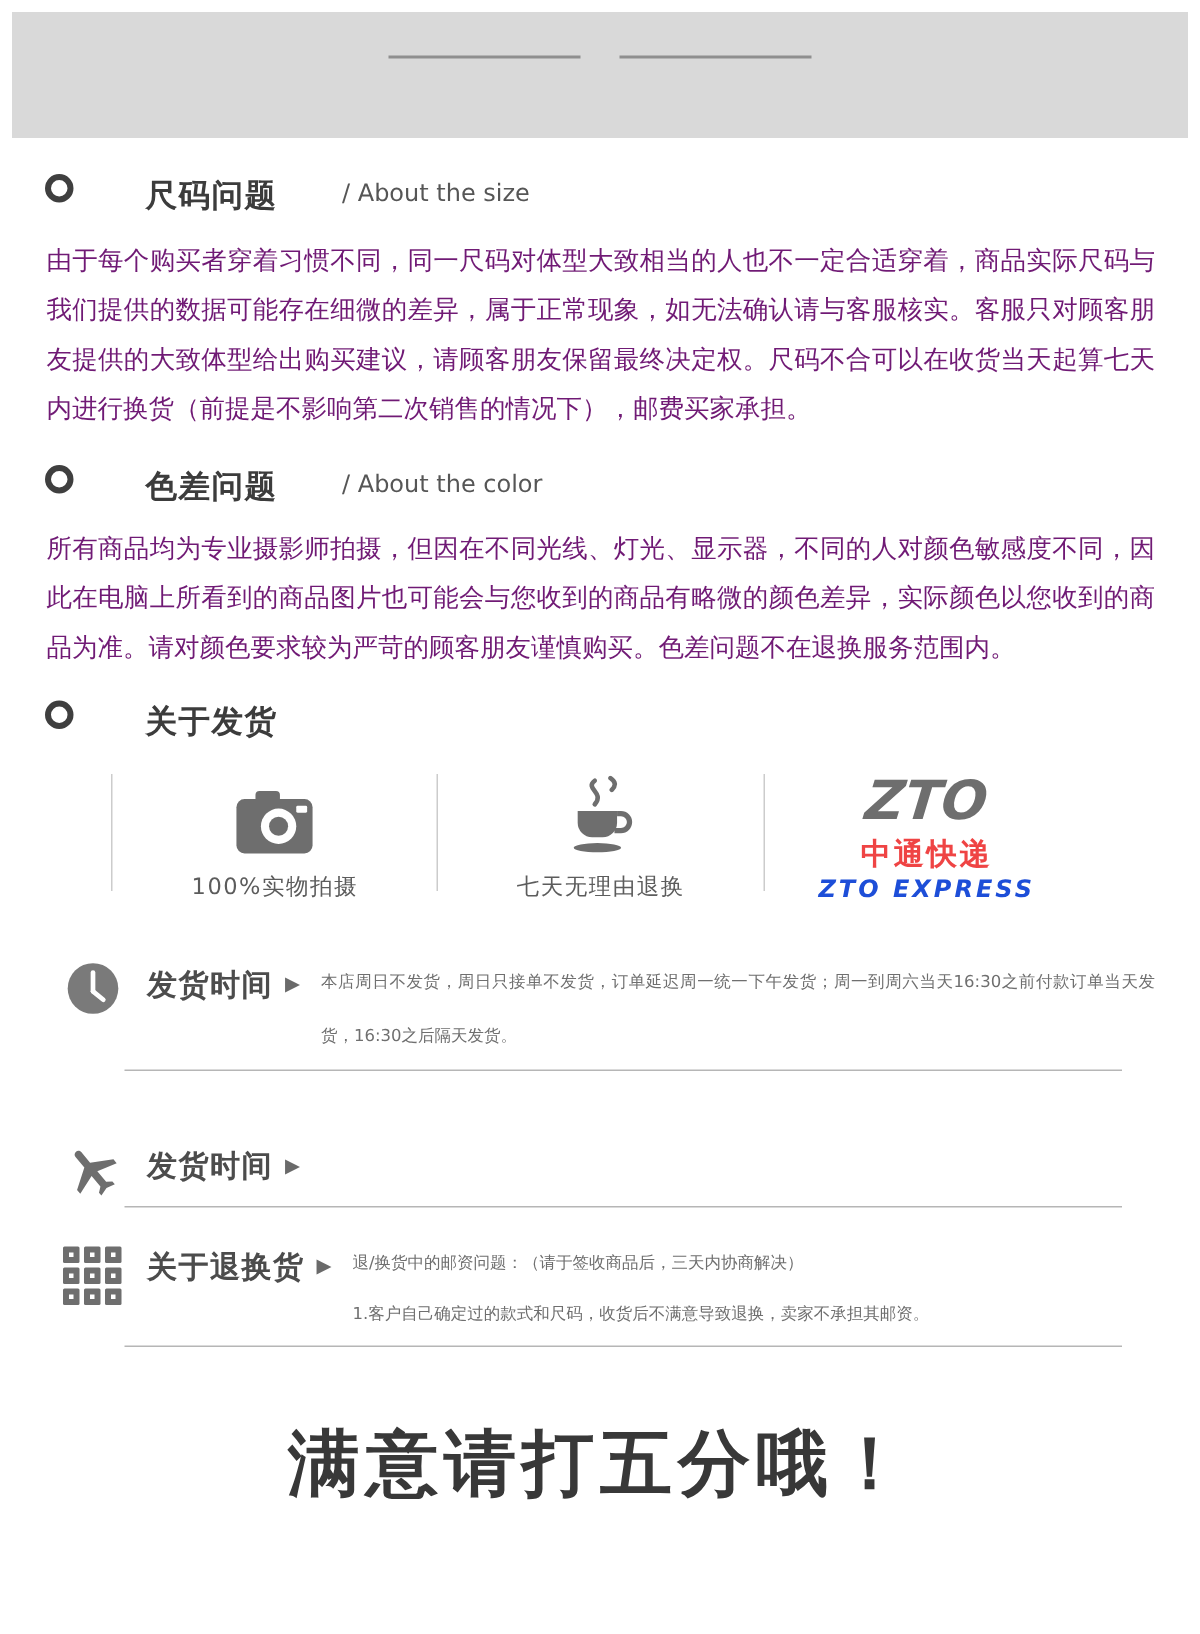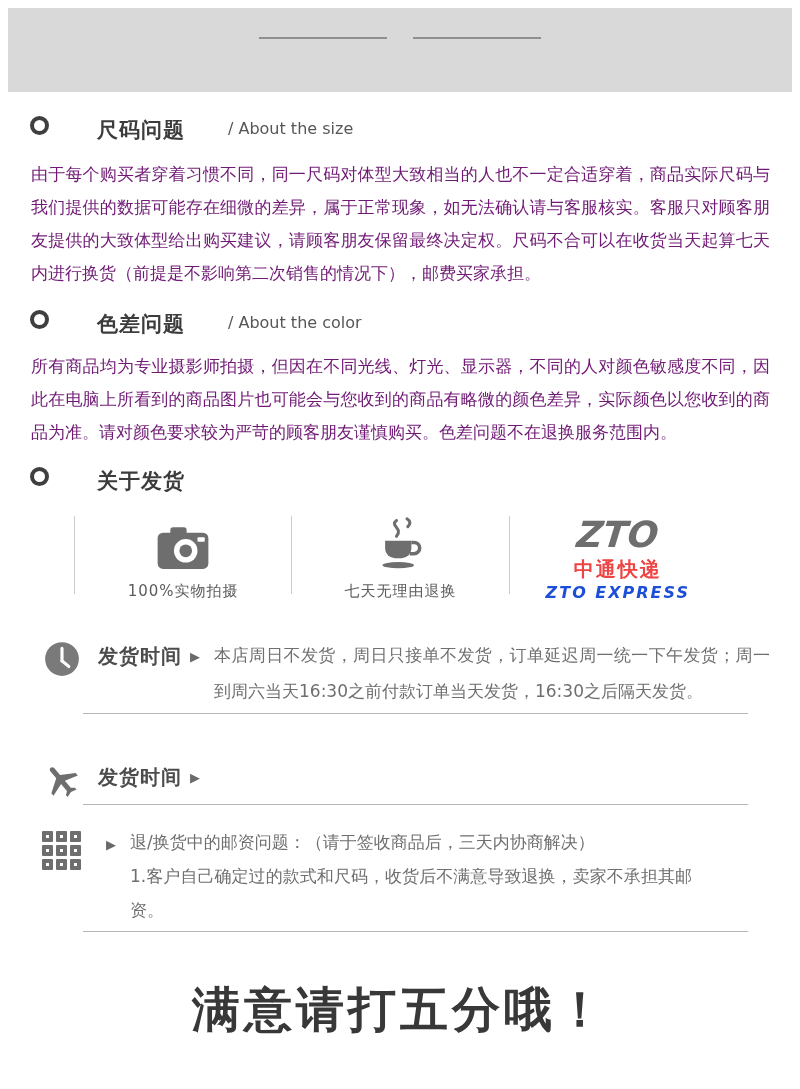--- a/index.html
+++ b/index.html
@@ -35,21 +35,21 @@
   .zto-mid{font-size:20px;color:#ef4444;letter-spacing:2px;margin-top:6px;font-weight:bold;}
   .zto-bottom{font-size:16px;font-weight:bold;font-style:italic;color:#1d4ed8;letter-spacing:2px;margin-top:6px;}
   
   .inforow{display:flex;margin-left:42px;margin-right:30px;}
   .inforow.r1{margin-top:36px;}
   .inforow.r2{margin-top:44px;}
   .inforow.r3{margin-top:20px;}
   .row-icon{width:40px;height:40px;flex:none;margin-right:16px;margin-top:2px;}
   .row-label{font-size:20px;font-weight:bold;color:#4c4c4c;white-space:nowrap;line-height:38px;letter-spacing:1px;}
   .row-arrow{font-size:13px;color:#6a6a6a;line-height:40px;margin:0 14px 0 8px;}
-  .row-text{font-size:17px;line-height:36px;color:#6f6f6f;max-width:562px;text-align:justify;}
+  .row-text{font-size:11px;line-height:36px;color:#6f6f6f;max-width:562px;text-align:justify;}
   .row-text.tight{line-height:34px;}
   .divider{height:1px;background:#b6b6b6;margin-left:83px;width:665px;}
   .divider.d1{margin-top:4px;}
   .divider.d2{margin-top:4px;}
   .divider.d3{margin-top:4px;}
   
   .gridicon{display:grid;grid-template-columns:repeat(3,11px);grid-template-rows:repeat(3,11px);gap:3px;margin-top:4px;}
   .gridcell{background:#6e6e6e;border-radius:1px;position:relative;}
   .gridcell::after{content:"";position:absolute;inset:0;margin:auto;width:3px;height:3px;background:#ffffff;}
   
@@ -150,20 +150,21 @@
         <span class="gridcell"></span>
         <span class="gridcell"></span>
       <span class="gridcell"></span>
         <span class="gridcell"></span>
         <span class="gridcell"></span>
       <span class="gridcell"></span>
         <span class="gridcell"></span>
         <span class="gridcell"></span>
     </div>
   </div>
+  <div class="row-label">关于退换货</div>
   <div class="row-arrow">▶</div>
   <div class="row-text tight">
     <div>退/换货中的邮资问题：（请于签收商品后，三天内协商解决）</div>
     <div>1.客户自己确定过的款式和尺码，收货后不满意导致退换，卖家不承担其邮资。</div>
   </div>
 </div>
 <div class="divider d3"></div>
 
 <div class="footer">满意请打五分哦！</div>
 

